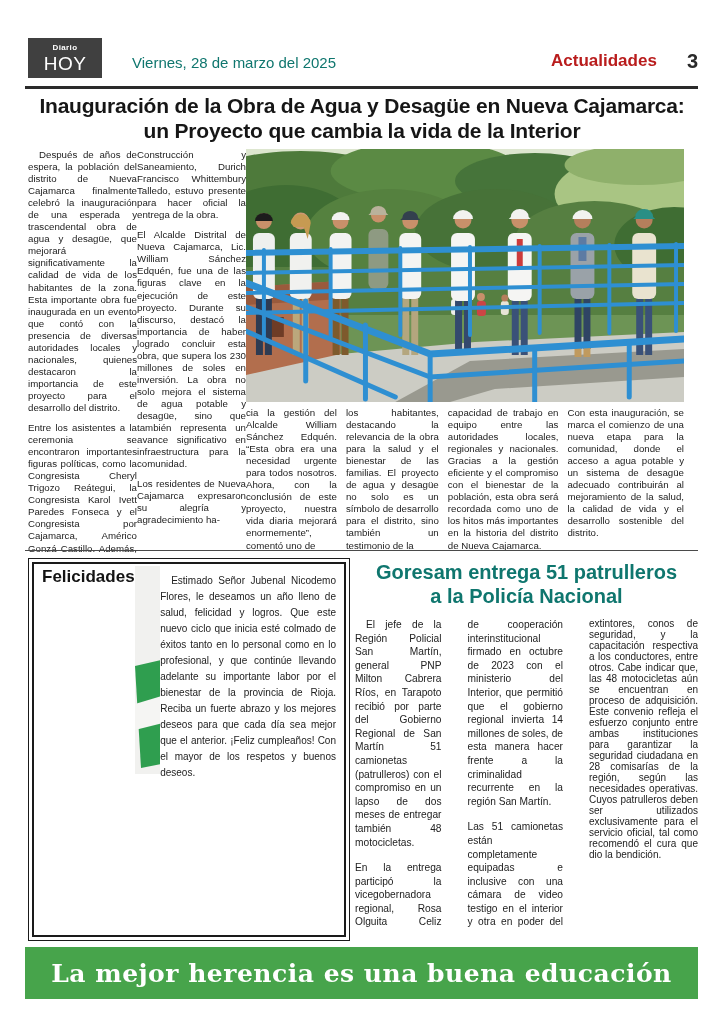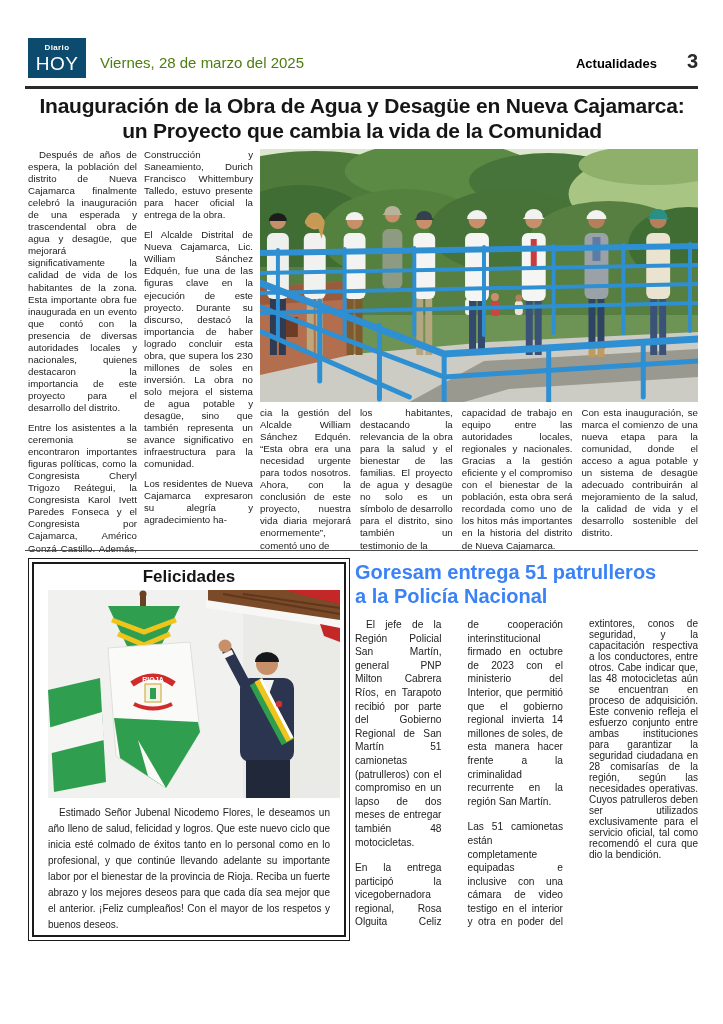--- a/index.html
+++ b/index.html
@@ -2,56 +2,56 @@
 <html><head>
 <meta charset="utf-8">
 <style>
   *{margin:0;padding:0;box-sizing:border-box}
   html,body{background:#ffffff}
   .page{position:relative;width:723px;height:1024px;background:#ffffff;
         font-family:"Liberation Sans",sans-serif;color:#1e1e1e;overflow:hidden}
 
   
   .masthead{position:absolute;left:28px;top:38px;width:670px;display:flex;align-items:flex-end}
-  .logo{width:58px;height:40px;background:#0c4a6e;color:#fff;display:flex;flex-direction:column;
+  .logo{width:74px;height:40px;background:#404040;color:#fff;display:flex;flex-direction:column;
         align-items:center;justify-content:center;line-height:1;gap:2px}
   .logo-top{font-size:8px;font-weight:bold;letter-spacing:.4px}
   .logo-main{font-size:19px;font-weight:normal;letter-spacing:.5px}
-  .date{font-size:15px;color:#4d7c0f;margin-left:14px;padding-bottom:7px}
+  .date{font-size:15px;color:#0f766e;margin-left:30px;padding-bottom:7px}
   .mast-spacer{flex:1}
-  .section{font-size:13px;font-weight:bold;color:#000000;padding-bottom:7px}
+  .section{font-size:17px;font-weight:bold;color:#b91c1c;padding-bottom:7px}
   .pagenum{font-size:20px;font-weight:bold;color:#2a2a2a;margin-left:30px;padding-bottom:5px}
   .mast-rule{position:absolute;left:25px;top:86px;width:673px;height:3px;background:#2a2a2a}
 
   
   .headline{position:absolute;left:26px;top:93px;width:672px;text-align:center;font-weight:bold;
             font-size:21px;line-height:25px;color:#161616;letter-spacing:-.2px}
-  .lead{position:absolute;left:28px;top:149px;width:670px;height:404px;display:flex;gap:7px}
+  .lead{position:absolute;left:28px;top:149px;width:670px;height:404px;display:flex;}
   .lcol{width:109px;height:404px;overflow:hidden}
   .body-text{font-size:9.7px;line-height:12.05px;text-align:justify;color:#222}
   .body-text p + p{margin-top:8px}
   p.ind{text-indent:11px}
   .lead-right{width:438px;display:flex;flex-direction:column}
   .photo-main{width:438px;height:253px;overflow:hidden;background:#6d9455}
   .under{display:flex;gap:9px;margin-top:5px;height:146px;overflow:hidden}
   .u3{width:92px}.u4{width:94px}.u5{width:112px}.u6{width:118px}
 
   .section-rule{position:absolute;left:25px;top:550px;width:673px;height:1px;background:#4a4a4a}
 
   
   .fbox{position:absolute;left:28px;top:558px;width:322px;height:383px;border:1px solid #1a1a1a;padding:3px;background:#fff}
-  .fbox-inner{border:2px solid #1a1a1a;width:100%;height:100%;padding:2px 14px;display:flex;flex-direction:column}
+  .fbox-inner{border:2px solid #1a1a1a;width:100%;height:100%;padding:2px 8px;display:flex;flex-direction:row}
   .ftitle{text-align:center;font-weight:bold;font-size:17px;margin:1px 0 3px;color:#141414}
   .fphoto{width:292px;height:208px;margin:0 auto;overflow:hidden;background:#f1f1ef}
   .fcaption{margin-top:7px;font-size:10px;line-height:16px;text-align:justify;color:#222}
   .fcaption p{text-indent:11px}
 
   
   .goresam{position:absolute;left:355px;top:560px;width:343px}
-  .ghead{font-weight:bold;font-size:20px;line-height:24px;color:#3b82f6}
+  .ghead{text-align:center;font-weight:bold;font-size:20px;line-height:24px;color:#0f766e}
   .gcols{display:flex;gap:26px;margin-top:10px;height:310px;overflow:hidden}
   .ga{width:96px;font-size:10.2px;line-height:13.6px}
   .gb{width:106px;font-size:10.2px;line-height:13.6px}
   .gc{width:121px;font-size:10px;line-height:11px}
   .gcols p + p{margin-top:12px}
 
   
   .banner{position:absolute;left:25px;top:947px;width:673px;height:52px;background:#47a44b;color:#ffffff;
           display:flex;align-items:center;justify-content:center;
           font-family:"DejaVu Serif",serif;font-weight:bold;font-size:25px;letter-spacing:.5px}
@@ -69,21 +69,21 @@
     </div>
     <span class="date">Viernes, 28 de marzo del 2025</span>
     <span class="mast-spacer"></span>
     <span class="section">Actualidades</span>
     <span class="pagenum">3</span>
   </header>
   <div class="mast-rule"></div>
 
   <h1 class="headline">
     <div>Inauguración de la Obra de Agua y Desagüe en Nueva Cajamarca:</div>
-    <div>un Proyecto que cambia la vida de la Comunidad</div>
+    <div>un Proyecto que cambia la vida de la Interior</div>
   </h1>
 
   <section class="lead">
     <div class="lcol body-text">
       <p class="ind">Después de años de espera, la población del distrito de Nueva Cajamarca finalmente celebró la inauguración de una esperada y trascendental obra de agua y desagüe, que mejorará significativamente la calidad de vida de los habitantes de la zona. Esta importante obra fue inaugurada en un evento que contó con la presencia de diversas autoridades locales y nacionales, quienes destacaron la importancia de este proyecto para el desarrollo del distrito.</p>
       <p>Entre los asistentes a la ceremonia se encontraron importantes figuras políticas, como la Congresista Cheryl Trigozo Reátegui, la Congresista Karol Ivett Paredes Fonseca y el Congresista por Cajamarca, Américo Gonzá Castillo. Además, el Ministro de Vivienda,</p>
     </div>
     <div class="lcol body-text">
       <p>Construcción y Saneamiento, Durich Francisco Whittembury Talledo, estuvo presente para hacer oficial la entrega de la obra.</p>
       <p>El Alcalde Distrital de Nueva Cajamarca, Lic. William Sánchez Edquén, fue una de las figuras clave en la ejecución de este proyecto. Durante su discurso, destacó la importancia de haber logrado concluir esta obra, que supera los 230 millones de soles en inversión. La obra no solo mejora el sistema de agua potable y desagüe, sino que también representa un avance significativo en infraestructura para la comunidad.</p>
@@ -306,14 +306,17 @@
       <div class="gb">
         <p>de cooperación interinstitucional firmado en octubre de 2023 con el ministerio del Interior, que permitió que el gobierno regional invierta 14 millones de soles, de esta manera hacer frente a la criminalidad recurrente en la región San Martín.</p>
         <p>Las 51 camionetas están completamente equipadas e inclusive con una cámara de video testigo en el interior y otra en poder del efectivo que conducirá el vehículo, así como se indicó ya tienen su SOAT, la placa respectiva, sistemas de radio comunicación,</p>
       </div>
       <div class="gc">
         <p>extintores, conos de seguridad, y la capacitación respectiva a los conductores, entre otros. Cabe indicar que, las 48 motocicletas aún se encuentran en proceso de adquisición. Este convenio refleja el esfuerzo conjunto entre ambas instituciones para garantizar la seguridad ciudadana en 28 comisarías de la región, según las necesidades operativas. Cuyos patrulleros deben ser utilizados exclusivamente para el servicio oficial, tal como recomendó el cura que dio la bendición.</p>
       </div>
     </div>
   </section>
 
+  <footer class="banner">
+    <span>La mejor herencia es una buena educación</span>
+  </footer>
 
 </div>
 
 </body></html>

